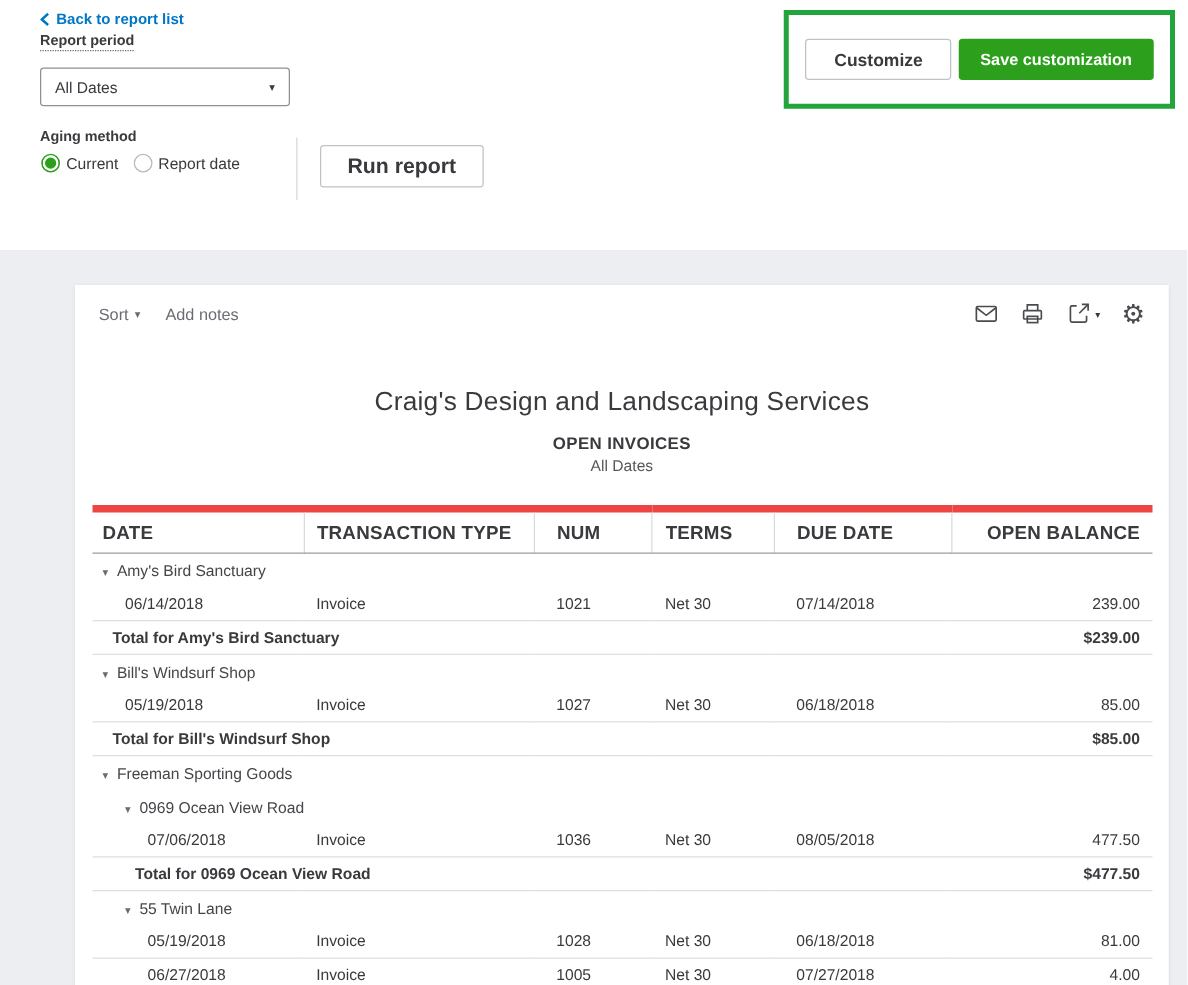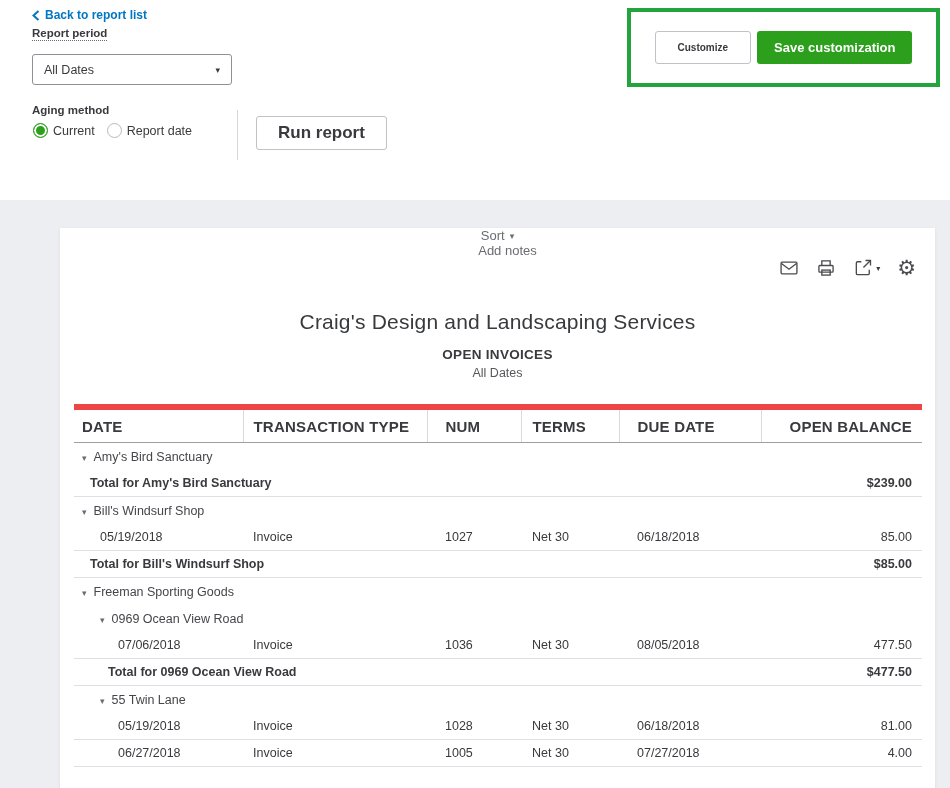--- a/index.html
+++ b/index.html
@@ -64,40 +64,40 @@
   
   .annotation-box {
     position:absolute; left:627px; top:8px; width:313px; height:79px;
     border:4px solid #23A43C;
     display:flex; align-items:center; justify-content:center; gap:6px;
   }
   .customize-btn {
     height:33px; padding:0 22px; background:#fff;
     border:1px solid #bfc2c6; border-radius:3px;
     font-family:"Liberation Sans", sans-serif;
-    font-size:10px; font-weight:600; color:#393A3D; cursor:pointer;
+    font-size:14px; font-weight:600; color:#393A3D; cursor:pointer;
   }
   .save-custom-btn {
     height:33px; padding:0 17px; background:#2CA01C;
     border:none; border-radius:3px;
     font-family:"Liberation Sans", sans-serif;
     font-size:13px; font-weight:bold; color:#fff; cursor:pointer;
   }
 
   
   .content-bg {
     position:absolute; top:200px; left:0; width:950px; bottom:0;
     background:#ECEEF1;
   }
   .report-card {
     position:absolute; left:60px; top:28px; width:875px; height:640px;
     background:#fff; box-shadow:0 1px 3px rgba(0,0,0,.08);
   }
 
-  .card-toolbar { height:46px; display:flex; align-items:center; padding:0 19px;flex-direction:column; }
+  .card-toolbar { height:46px; display:flex; align-items:center; padding:0 19px; }
   .sort-control { display:inline-flex; align-items:center; gap:5px; color:#6B6C72; font-size:13px; cursor:pointer; }
   .sort-control .dd-caret { font-size:9px; color:#6B6C72; }
   .add-notes-link { margin-left:20px; color:#6B6C72; font-size:13px; cursor:pointer; }
   .toolbar-icons { margin-left:auto; display:flex; align-items:center; gap:17px; }
   .icon-btn { display:inline-flex; align-items:center; cursor:pointer; color:#4a4b4e; }
   .icon-btn svg { display:block; }
   .export-caret { font-size:8px; color:#393A3D; margin-left:3px; }
   .gear-glyph { font-size:21px; line-height:20px; color:#4a4b4e; font-family:"DejaVu Sans", sans-serif; }
 
   .report-header { text-align:center; margin-top:36px; }
@@ -241,20 +241,28 @@
             <th>NUM</th>
             <th>TERMS</th>
             <th>DUE DATE</th>
             <th>OPEN BALANCE</th>
           </tr>
       </thead>
       <tbody>
           <tr class="row-group">
             <td colspan="6" style="padding-left: 8px;"><span class="caret">▾</span><span class="group-label">Amy's Bird Sanctuary</span></td>
           </tr>
+          <tr class="row-data">
+            <td class="c-date" style="padding-left: 26px;">06/14/2018</td>
+            <td class="c-txn">Invoice</td>
+            <td class="c-num">1021</td>
+            <td class="c-terms">Net 30</td>
+            <td class="c-due">07/14/2018</td>
+            <td class="c-bal">239.00</td>
+          </tr>
           <tr class="row-total">
             <td colspan="5" style="padding-left: 16px;">Total for Amy's Bird Sanctuary</td>
             <td class="c-bal">$239.00</td>
           </tr>
           <tr class="row-group">
             <td colspan="6" style="padding-left: 8px;"><span class="caret">▾</span><span class="group-label">Bill's Windsurf Shop</span></td>
           </tr>
           <tr class="row-data">
             <td class="c-date" style="padding-left: 26px;">05/19/2018</td>
             <td class="c-txn">Invoice</td>

